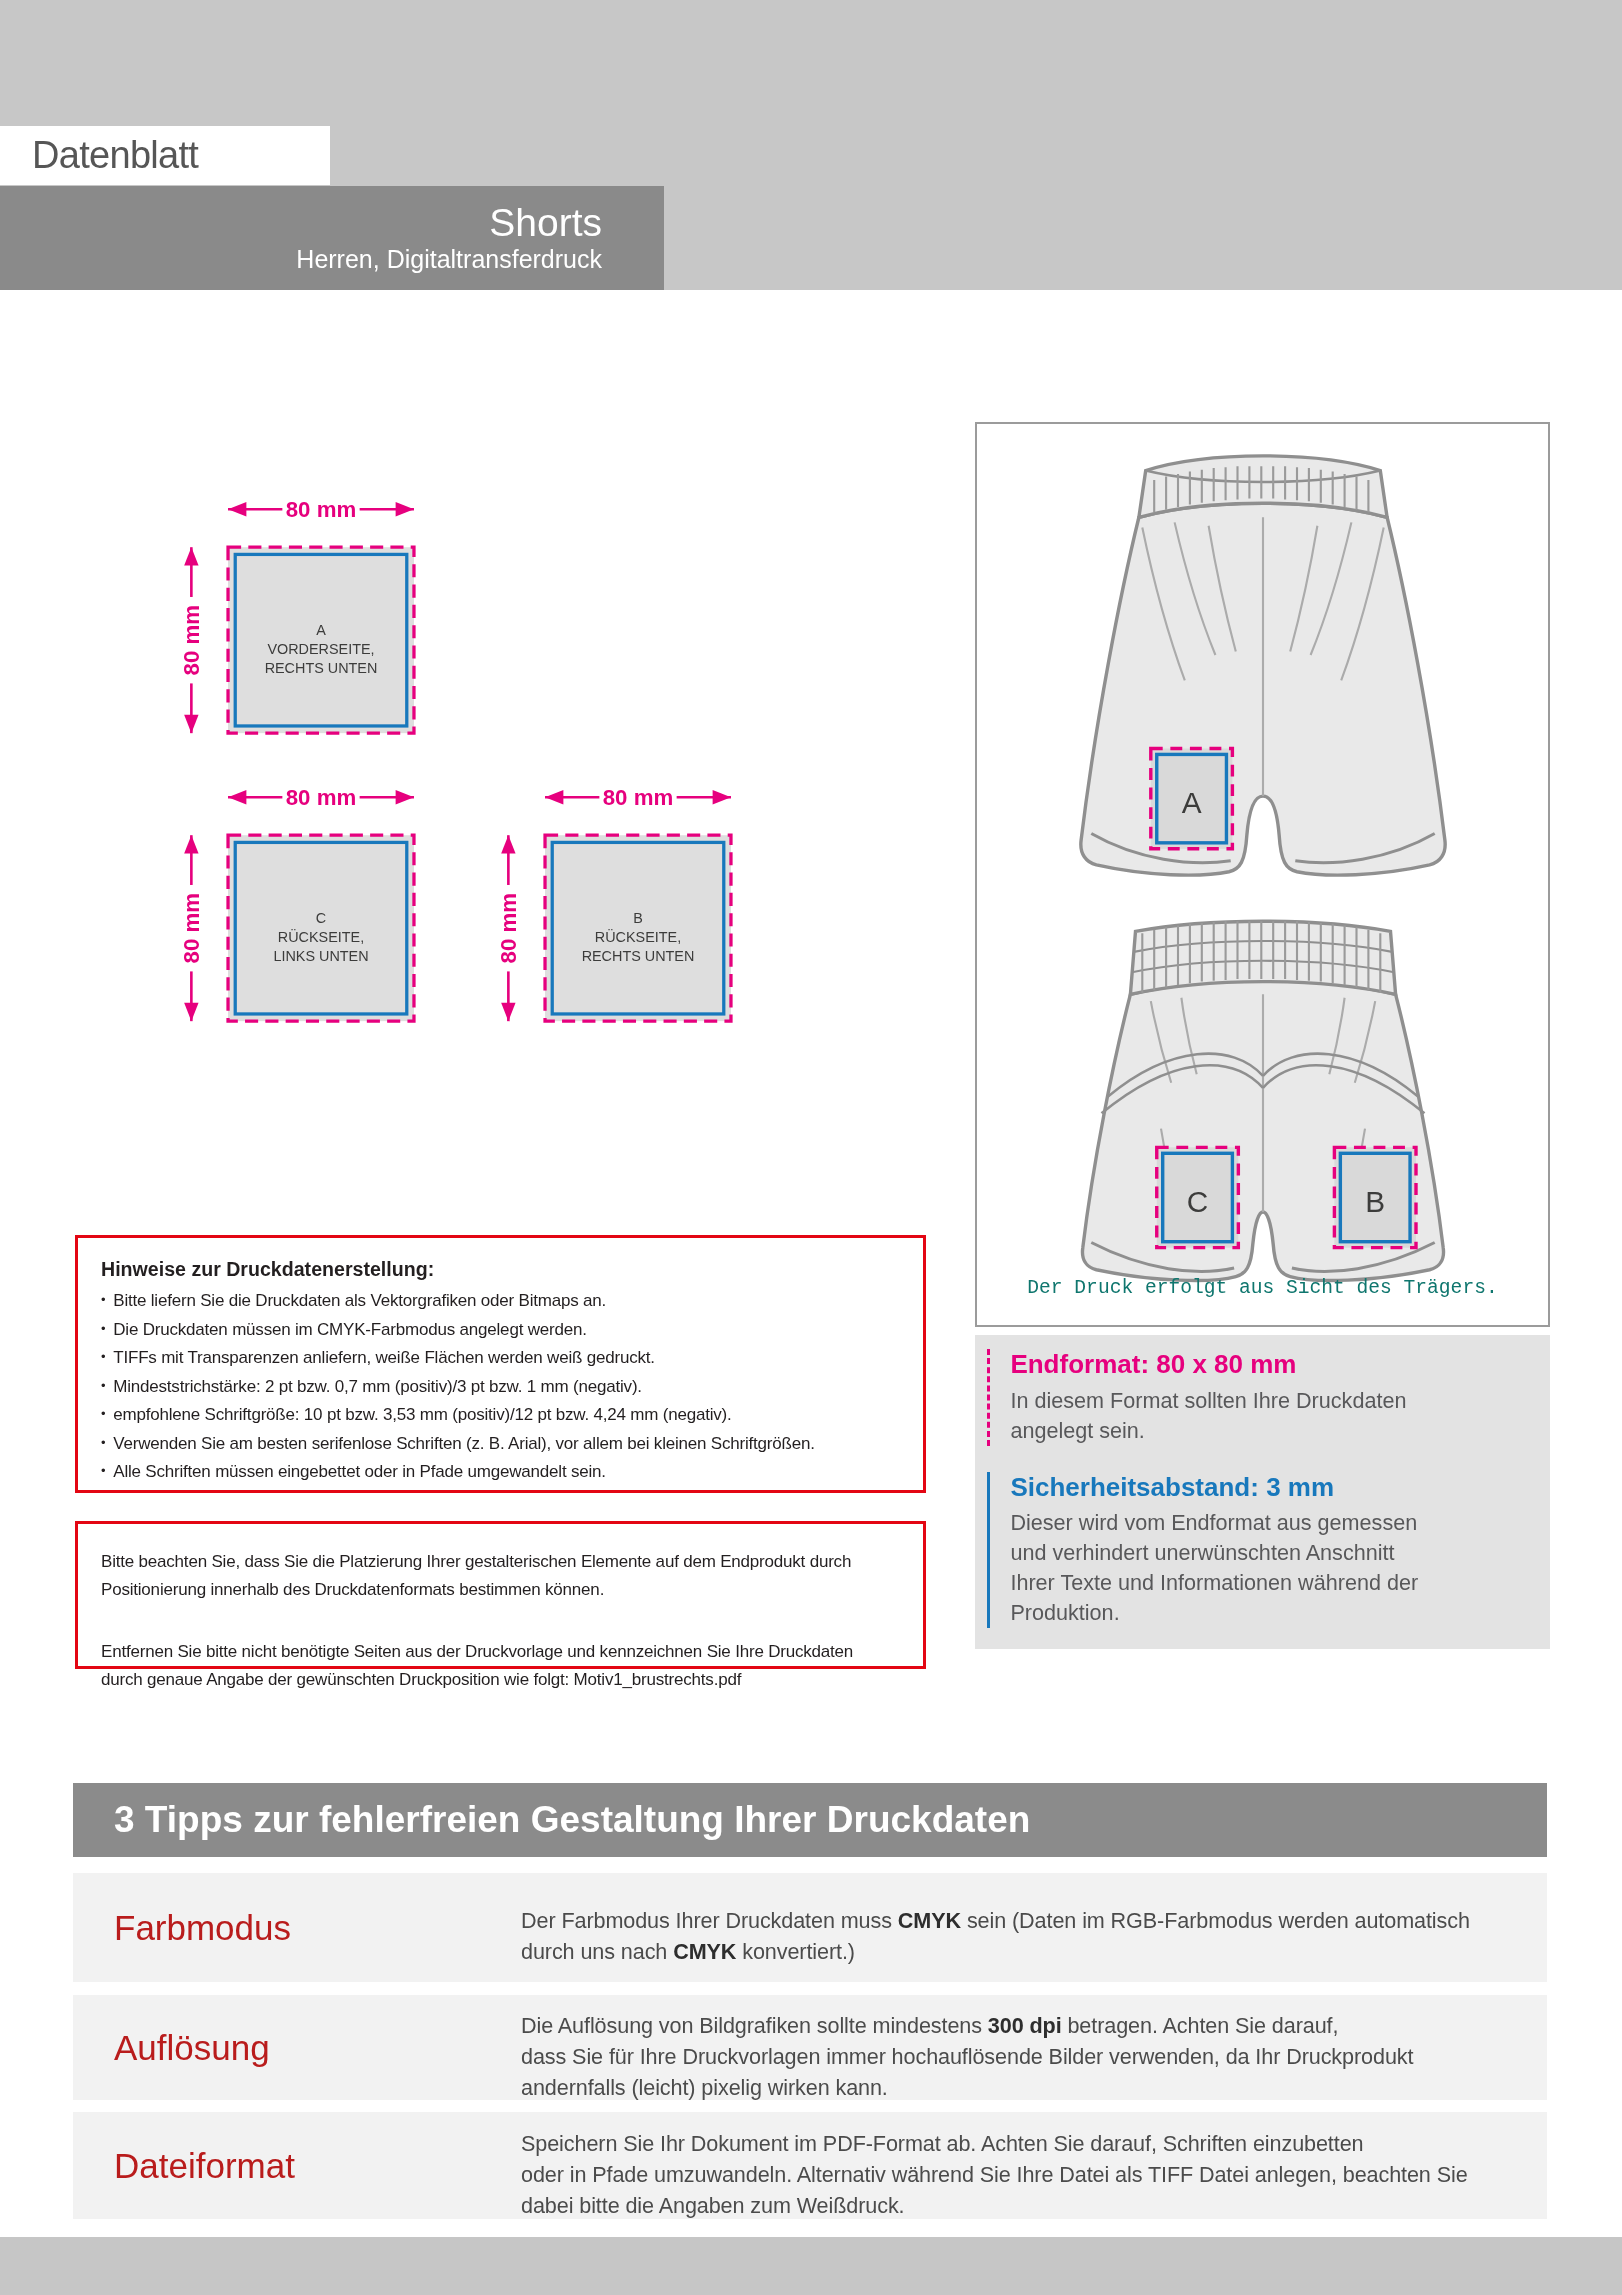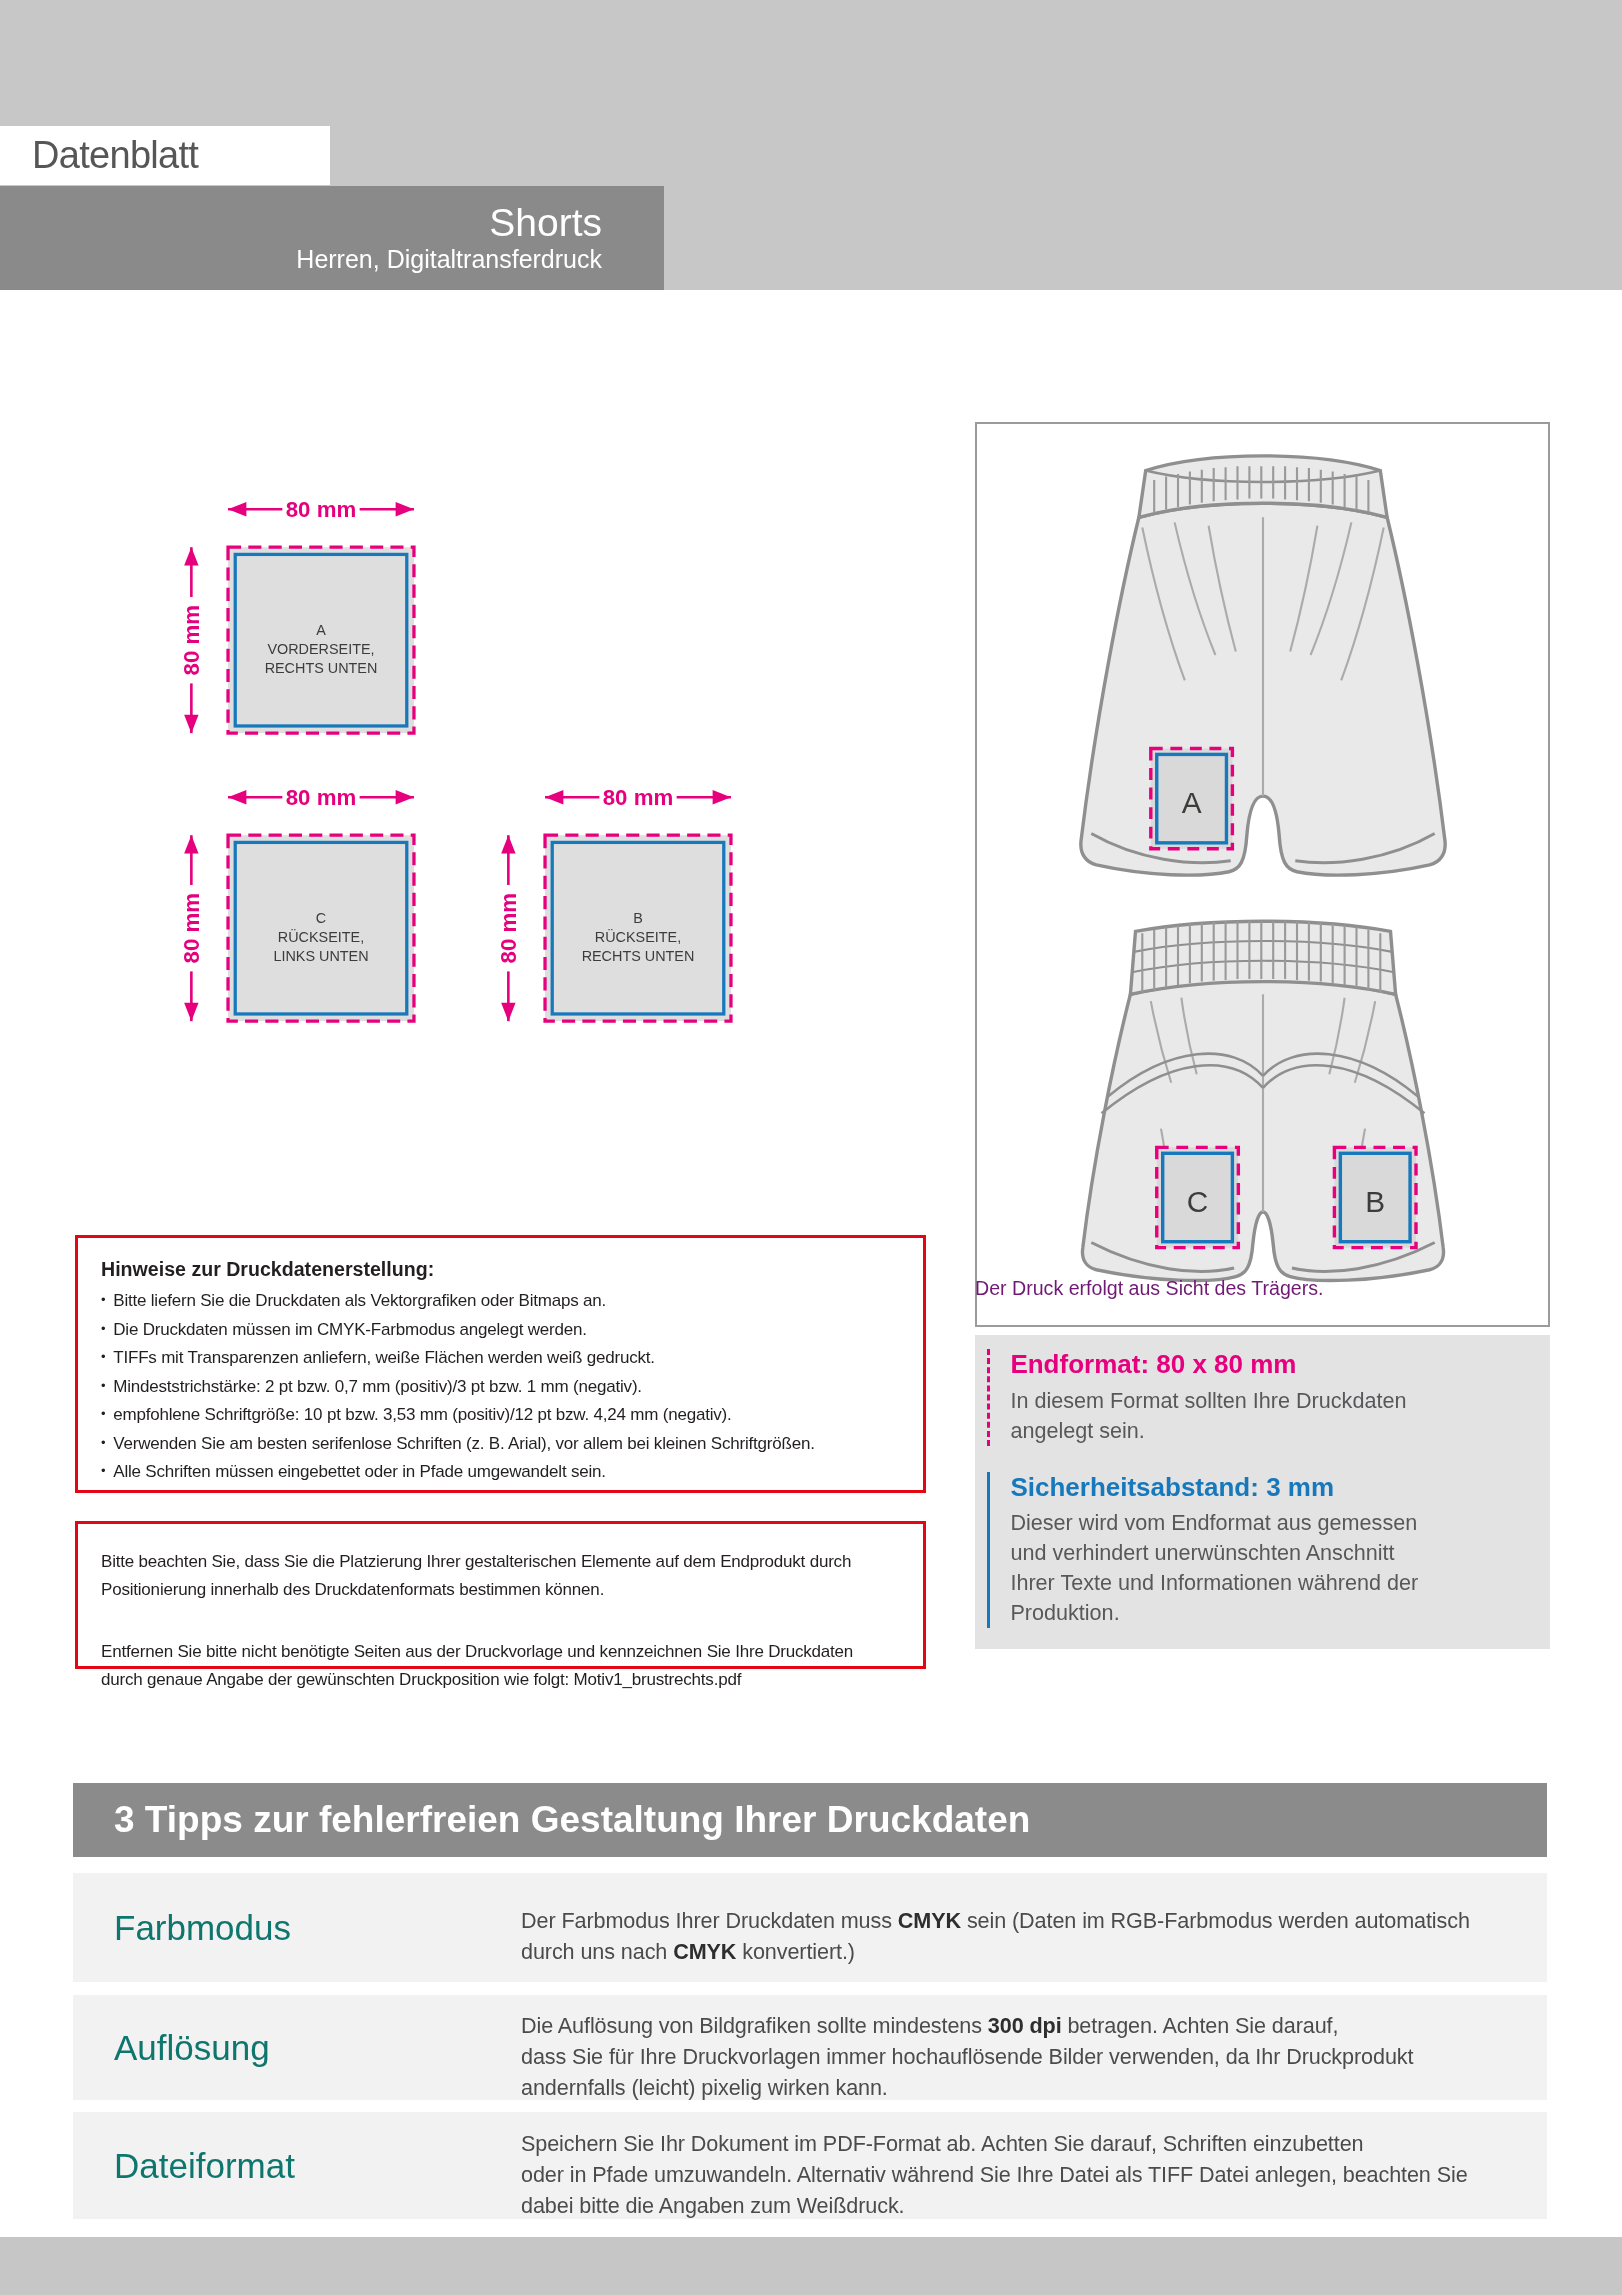--- a/index.html
+++ b/index.html
@@ -17,21 +17,21 @@
   .hdr-bar .t2{font-size:25px;line-height:31px;}
 
   
   .diag{width:275px;height:262px;}
   .diag text{font-family:"Liberation Sans",sans-serif;}
   .dimlabel{font-size:34px;font-weight:bold;fill:#e6007e;}
   .dtxt{font-size:22px;fill:#3c3c3b;}
 
   
   .panel{left:975px;top:422px;width:575px;height:905px;background:#fff;border:2px solid #9b9b9b;box-sizing:border-box;}
-  .caption{left:975px;top:1277px;width:575px;text-align:left;font-size:19.6px;color:#701a75;}
+  .caption{left:975px;top:1277px;width:575px;text-align:center;font-size:19.6px;color:#0f766e;font-family:Liberation Mono, monospace;}
 
   
   .info{left:975px;top:1335px;width:575px;height:314px;background:#e3e3e3;box-sizing:border-box;padding:14.4px 19.6px 0 12.4px;}
   .info .sec{padding-left:20px;}
   .info .sec.endformat{border-left:3.9px dashed #e6007e;}
   .info .sec.safety{border-left:3.9px solid #1878bc;margin-top:26px;}
   .info h3{margin:0 0 5.2px 0;font-size:26px;line-height:31px;}
   .info .sec.endformat h3{color:#e6007e;}
   .info .sec.safety h3{color:#1878bc;}
   .info p{margin:0;font-size:21.6px;line-height:30px;color:#58585a;}
@@ -44,21 +44,21 @@
   .note1 ul{margin:0;padding:0;list-style:none;font-size:17px;line-height:27.5px;letter-spacing:-0.2px;}
   .note1 li::before{content:"•";font-size:13px;margin-right:7.9px;position:relative;top:-2px;}
   .note2 p{margin:0;}
   .note2 p + p{margin-top:34px;}
 
   
   .tips-band{left:73px;top:1783px;width:1474px;height:74px;background:#8b8b8b;color:#fff;
              display:flex;align-items:center;}
   .tips-band span{padding-left:41px;font-size:37px;font-weight:700;}
   .tip-row{left:73px;width:1474px;background:#f2f2f2;}
-  .tip-row .lbl{position:absolute;left:41px;top:50%;transform:translateY(-50%);font-size:35px;color:#0f766e;}
+  .tip-row .lbl{position:absolute;left:41px;top:50%;transform:translateY(-50%);font-size:35px;color:#b91c1c;}
   .tip-row .body{position:absolute;left:448px;top:50%;transform:translateY(-50%);width:1021px;
                  font-size:21.6px;line-height:31px;color:#4b4b4b;letter-spacing:-0.1px;margin-top:8px;}
   .tip-row .body b{color:#2e2e2e;}
   .row1{top:1873px;height:109px;}
   .row2{top:1995px;height:105px;}
   .row3{top:2112px;height:107px;}
 
   .footer{left:0;top:2237px;width:1623px;height:59px;background:#c6c6c6;}
 
   svg{display:block;}

